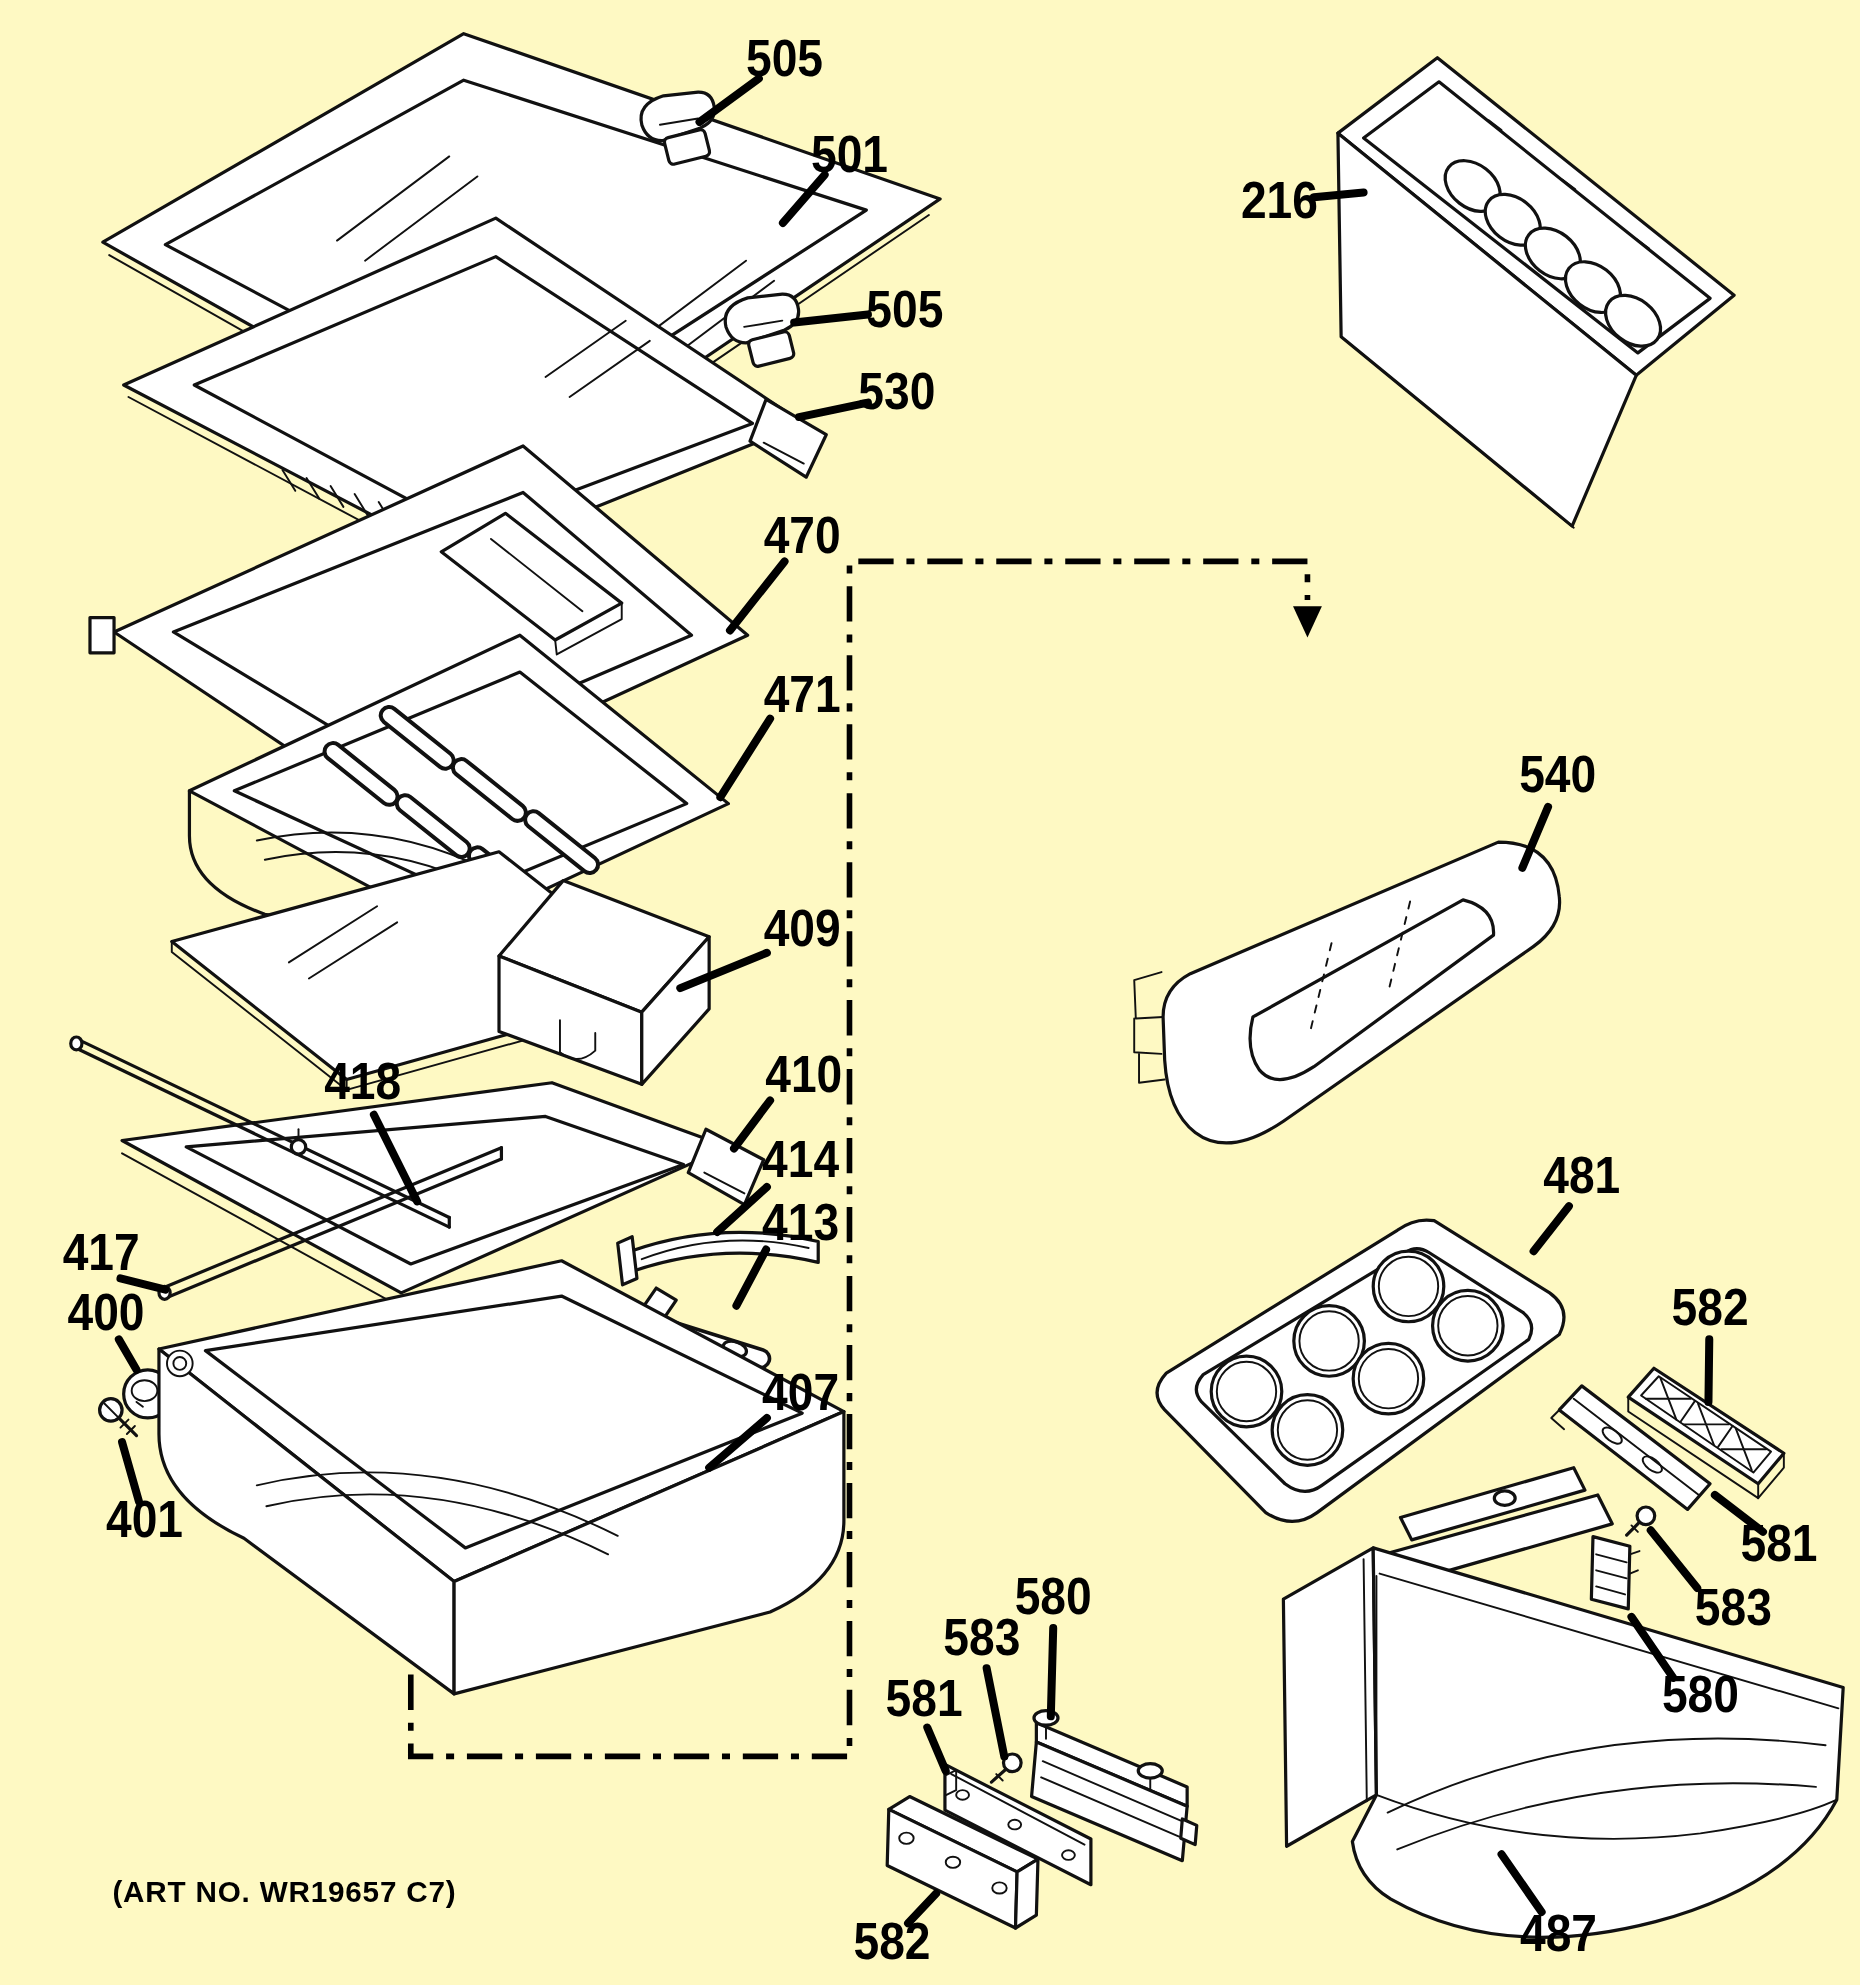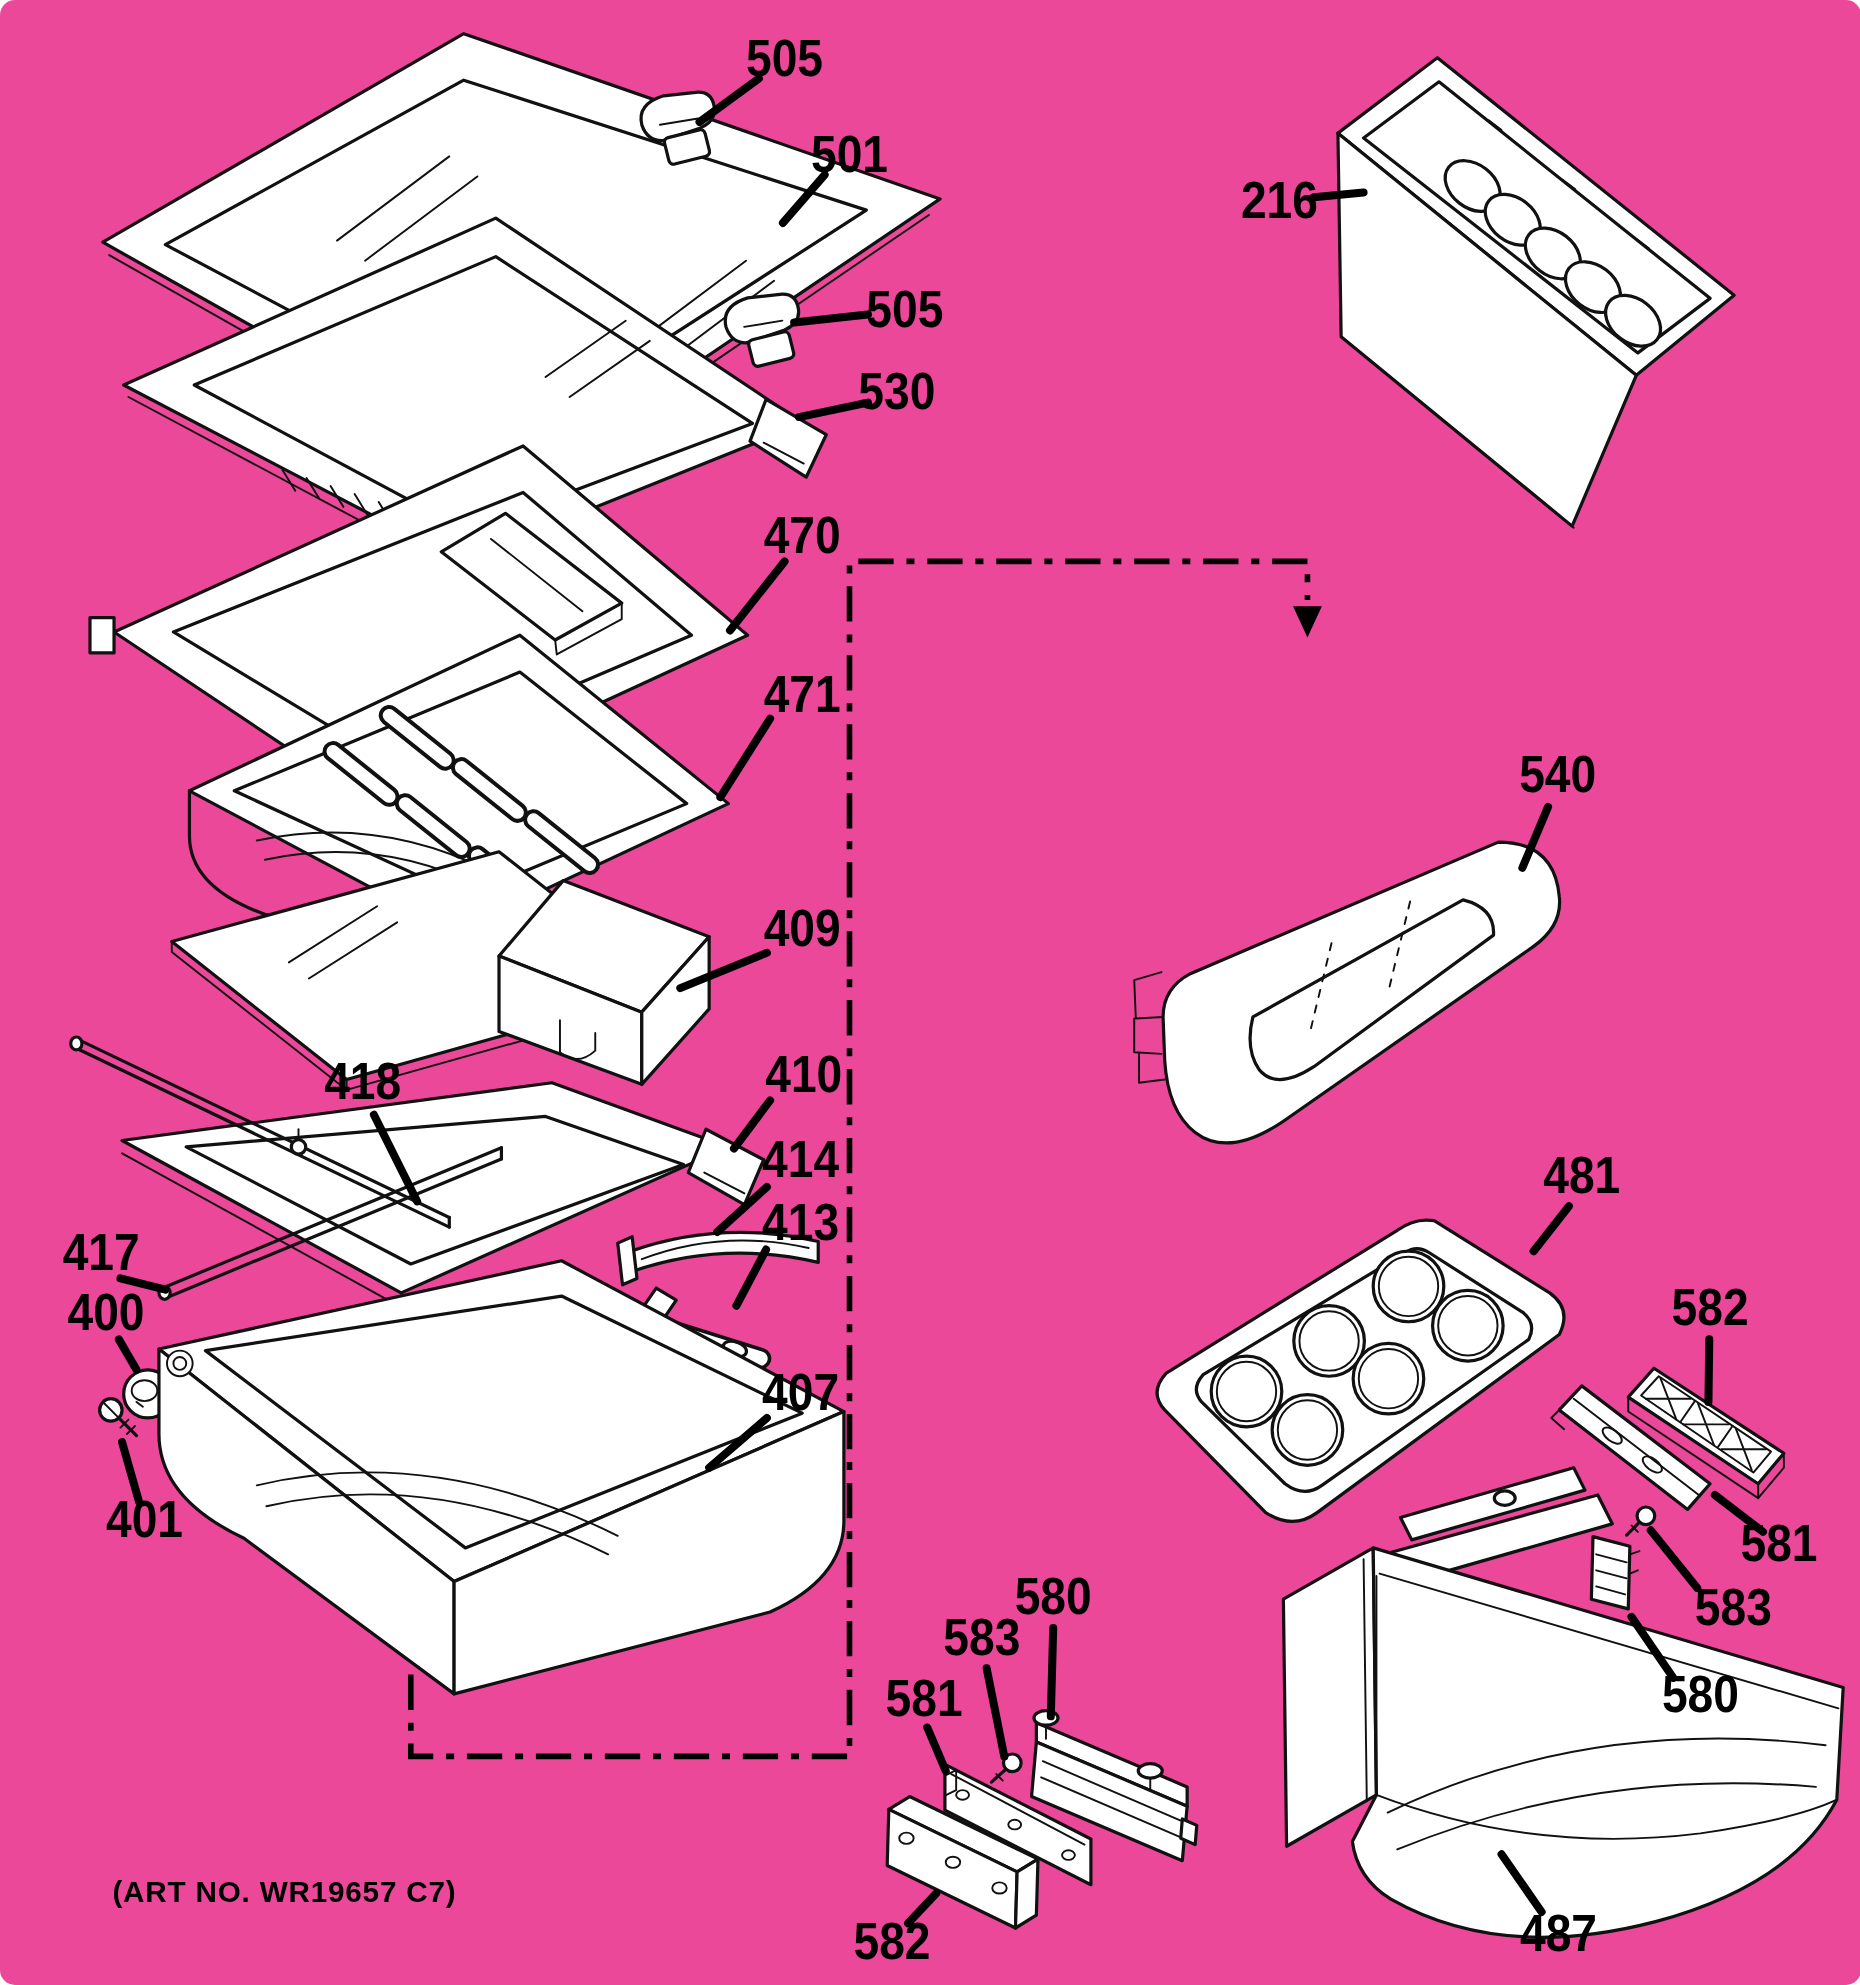--- a/index.html
+++ b/index.html
@@ -1,16 +1,16 @@
 <!DOCTYPE html>
 <html style="font-size:13px"><head>
 <meta charset="utf-8">
 <style>
   html,body{margin:0;padding:0;background:#ffffff;}
-  #stage{position:relative;width:1861px;height:1985px;background:#ec4899;overflow:hidden;border-radius:15px;}
+  #stage{position:relative;width:1861px;height:1985px;background:#fef9c3;overflow:hidden;}
   svg{display:block;}
   .part path,.part line,.part rect,.part circle,.part ellipse,.part polyline{
     fill:none;stroke:#111;stroke-width:4;stroke-linejoin:round;stroke-linecap:round;}
   .part .fw{fill:#fff;}
   .part .thin{stroke-width:2.4;}
   .part .dash{stroke-dasharray:9 11;stroke-width:2.4;}
   .part .capsule-b{stroke:#111;stroke-width:27;stroke-linecap:round;}
   .part .capsule-w{stroke:#fff;stroke-width:18;stroke-linecap:round;}
   .part .slot-b{stroke:#111;stroke-width:26;stroke-linecap:round;}
   .part .slot-w{stroke:#fff;stroke-width:16;stroke-linecap:round;}

